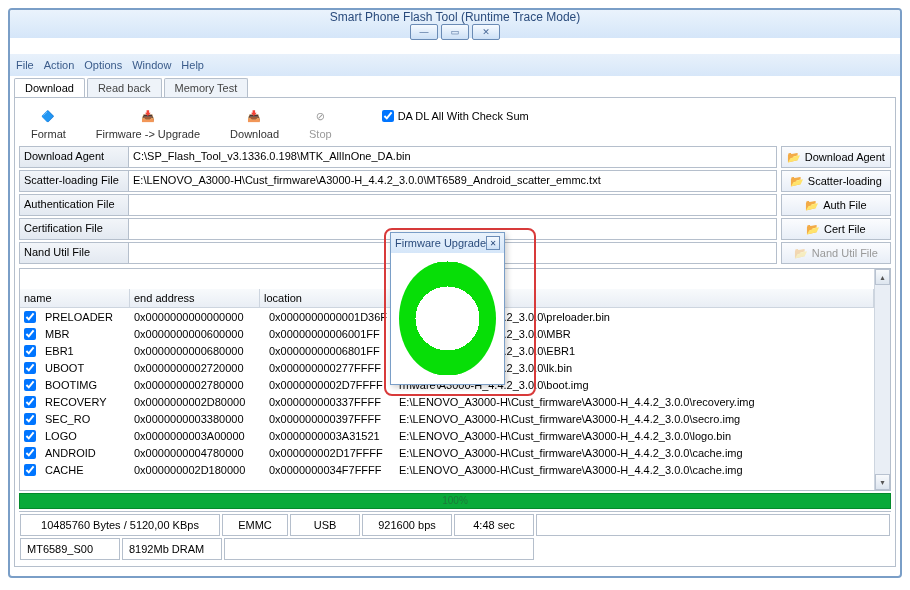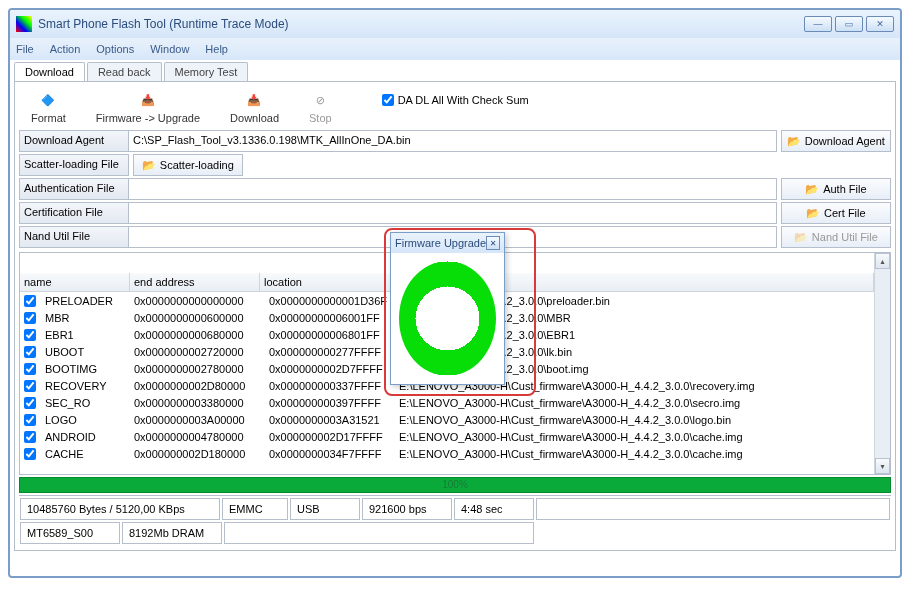--- a/index.html
+++ b/index.html
@@ -1,23 +1,23 @@
 <!DOCTYPE html>
 <html><head>
 <meta charset="utf-8">
 <style>
 * { margin:0; padding:0; box-sizing:border-box; font-family: Tahoma, sans-serif; font-size:11px; }
 body { background:#fff; width:910px; height:590px; }
 .outer { border:2px solid #7a9ec7; border-radius:4px; margin:8px; background:#fff; overflow:hidden; height:570px; position:relative; }
-.titlebar { background:linear-gradient(#eaf3fc,#d5e6f9); height:28px; display:flex; align-items:center; padding:0 6px; }
+.titlebar { background:linear-gradient(#eaf3fc,#d5e6f9); height:28px; display:flex; align-items:center; padding:0 6px;flex-direction:column; }
 .titlebar .appicon { width:16px; height:16px; background:linear-gradient(45deg,#f00,#00f,#0f0,#ff0); margin-right:6px; }
 .titlebar .title { flex:1; color:#2a4b7c; font-size:12px; }
 .winbtns { display:flex; gap:3px; }
 .winbtn { width:28px; height:16px; border:1px solid #6a8bb5; border-radius:2px; background:linear-gradient(#f5faff,#cde0f6); display:flex; align-items:center; justify-content:center; color:#4a6a99; font-size:9px; }
-.menubar { background:linear-gradient(#e8f1fb,#d7e7f9); height:22px; display:flex; align-items:center; padding:0 6px; gap:16px; color:#3a5b8a; }
+.menubar { background:linear-gradient(#e8f1fb,#d7e7f9); height:22px; display:flex; align-items:center; padding:0 6px; gap:10px; color:#3a5b8a;margin-top:16px; }
 .tabs { display:flex; padding:2px 4px 0 4px; background:#fff; }
 .tab { padding:3px 10px; border:1px solid #b5bfcc; border-bottom:none; background:#fff; border-radius:2px 2px 0 0; margin-right:2px; }
 .tab.inactive { background:#eef3f9; color:#444; }
 .content { border:1px solid #b5bfcc; margin:0 4px 4px 4px; padding:4px; height:470px; display:flex; flex-direction:column; }
 .toolbar { display:flex; align-items:flex-start; gap:30px; padding:4px 12px 6px 12px; }
 .toolbtn { text-align:center; color:#333; }
 .toolbtn .ico { width:20px; height:20px; margin:0 auto 2px; display:flex; align-items:center; justify-content:center; }
 .toolbtn.disabled { color:#999; }
 .checkrow { display:flex; align-items:center; gap:4px; margin-left:20px; margin-top:4px; }
 .filerows { position:relative; }
@@ -33,21 +33,21 @@
 .gh { padding:3px 4px; border-right:1px solid #cdd5df; }
 .gh1{width:110px}.gh2{width:135px}.gh3{width:130px}.gh4{flex:1}
 .gr { display:flex; height:17px; align-items:center; }
 .gc { padding:1px 4px; white-space:nowrap; overflow:hidden; }
 .gc1{width:110px;display:flex;align-items:center;gap:9px}.gc2{width:135px}.gc3{width:130px}.gc4{flex:1}
 .scroll { width:16px; background:#e9eef5; border-left:1px solid #cdd5df; display:flex; flex-direction:column; }
 .scrollbtn { height:16px; border:1px solid #b8c2d0; background:linear-gradient(#f8fafc,#dde5ef); display:flex; align-items:center; justify-content:center; font-size:8px; color:#555; }
 .scrollthumb { flex:1; }
 .progress { height:16px; border:1px solid #048a2b; background:#0aaa3a; margin-top:2px; text-align:center; color:#1a7a3a; font-size:10px; line-height:14px; }
 .statusbar { display:flex; border-top:1px solid #b5bfcc; margin-top:2px; }
-.statusbar .cell { border:1px solid #b5bfcc; padding:4px 6px; margin:2px 1px; background:#fff; }
+.statusbar .cell { border:1px solid #b5bfcc; padding:4px 6px; margin:2px 1px; background:#fff;text-align:center; }
 .statusbar2 { display:flex; }
 .statusbar2 .cell { border:1px solid #b5bfcc; padding:4px 6px; margin:0 1px 2px 1px; background:#fff; }
 .modal { position:absolute; left:380px; top:222px; width:115px; border:1px solid #7a9ec7; background:#fff; box-shadow:2px 2px 6px rgba(0,0,0,0.2); z-index:5; }
 .modal .mt { background:linear-gradient(#eaf3fc,#d5e6f9); height:20px; display:flex; align-items:center; padding:0 4px; color:#2a4b7c; }
 .modal .mt .mtitle { flex:1; white-space:nowrap; overflow:hidden; }
 .modal .mt .mclose { width:14px; height:14px; border:1px solid #6a8bb5; background:linear-gradient(#f5faff,#cde0f6); font-size:8px; display:flex; align-items:center; justify-content:center; }
 .modal .mbody { padding:8px; display:flex; align-items:center; justify-content:center; }
 .donut { width:115px; height:115px; border-radius:50%; background:radial-gradient(circle, #fff 0 32px, #07de07 32px 57px, #fff 57px); }
 .highlight { position:absolute; left:374px; top:218px; width:152px; height:168px; border:2px solid #d83a3a; border-radius:8px; z-index:4; pointer-events:none; }
 input[type=checkbox]{width:12px;height:12px;}
@@ -104,20 +104,21 @@
       <div class="filerow">
           <div class="filelabel">Download Agent</div>
           <div class="fileinput">C:\SP_Flash_Tool_v3.1336.0.198\MTK_AllInOne_DA.bin</div>
           <div class="filebtn">
             <span class="foldericon">📂</span>
             <span>Download Agent</span>
           </div>
         </div>
       <div class="filerow">
           <div class="filelabel">Scatter-loading File</div>
+          <div class="fileinput">E:\LENOVO_A3000-H\Cust_firmware\A3000-H_4.4.2_3.0.0\MT6589_Android_scatter_emmc.txt</div>
           <div class="filebtn">
             <span class="foldericon">📂</span>
             <span>Scatter-loading</span>
           </div>
         </div>
       <div class="filerow">
           <div class="filelabel">Authentication File</div>
           <div class="fileinput"></div>
           <div class="filebtn">
             <span class="foldericon">📂</span>

